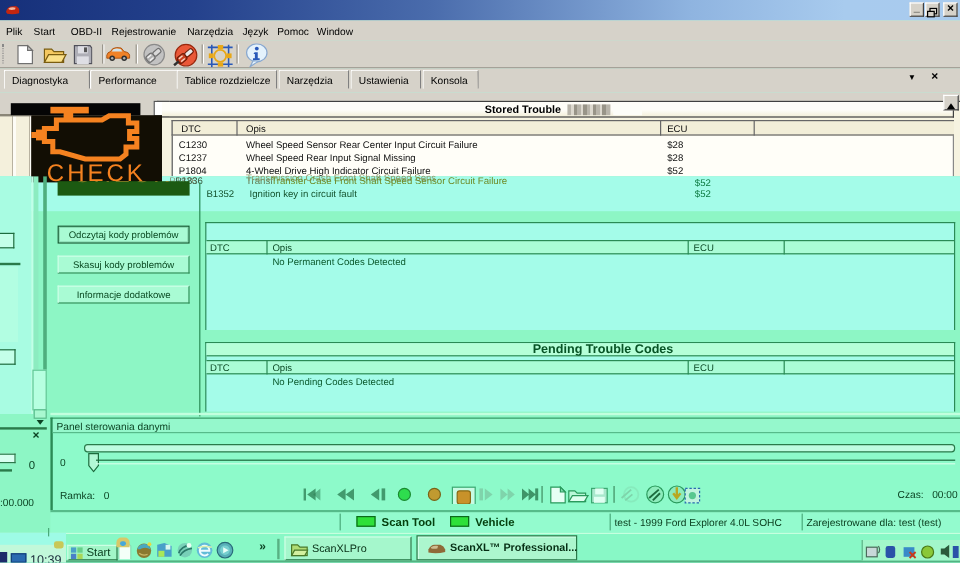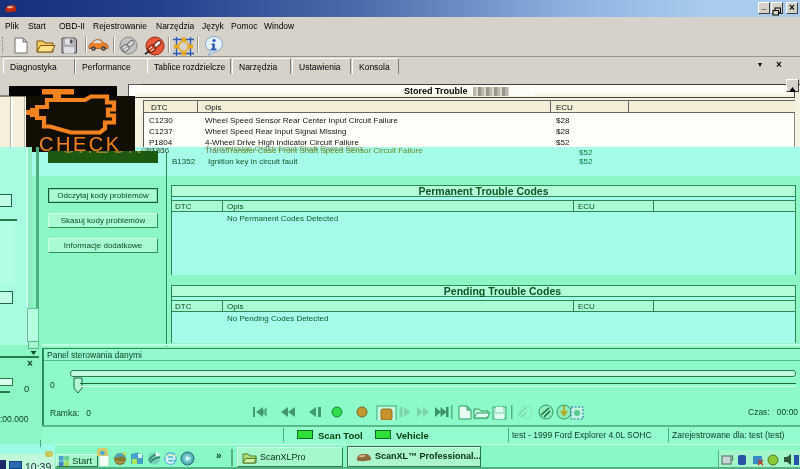--- a/index.html
+++ b/index.html
@@ -199,21 +199,20 @@
 <div class="a" style="left:0;top:391px;width:10px;height:2px;background:#2a7a4a"></div>
 <span class="a" style="left:0;top:414px;font-size:8.5px;color:#0c4424">:00.000</span>
 
 <div class="a" style="left:48px;top:188px;width:110px;height:15px;background:#a9fbd4;border:1px solid #145c32;box-shadow:inset 0 0 0 1px #8adcb2;font-size:8px;color:#0a4a22;text-align:center;line-height:14px">Odczytaj kody problemów</div>
 <div class="a" style="left:48px;top:238px;width:110px;height:15px;background:#a9fbd4;border:1px solid #2f9058;border-top-color:#ccffe6;border-left-color:#ccffe6;font-size:8px;color:#0a4a22;text-align:center;line-height:14px">Informacje dodatkowe</div>
 <div class="a" style="left:48px;top:213px;width:110px;height:15px;background:#a9fbd4;border:1px solid #2f9058;border-top-color:#ccffe6;border-left-color:#ccffe6;font-size:8px;color:#0a4a22;text-align:center;line-height:14px">Skasuj kody problemów</div>
 
 <div class="a" style="left:166px;top:152px;width:1px;height:195px;background:#2a8a55"></div>
 
 <div class="a" style="left:171px;top:185px;width:625px;height:90px;background:#a4fce9;border:1px solid #2a8a55;border-bottom:none"></div>
-<div class="a" style="left:172px;top:186px;width:623px;height:11px;background:#b5ffd8;border-bottom:1px solid #2a8a55;text-align:center;font-size:10.5px;font-weight:bold;color:#075426;line-height:11px">Permanent Trouble Codes</div>
 <div class="a" style="left:172px;top:200px;width:623px;height:12px;background:#aafcd6;border-top:1px solid #2a8a55;border-bottom:1px solid #2a8a55"></div>
 <div class="a" style="left:222px;top:200px;width:1px;height:12px;background:#2a8a55"></div>
 <div class="a" style="left:573px;top:200px;width:1px;height:12px;background:#2a8a55"></div>
 <div class="a" style="left:653px;top:200px;width:1px;height:12px;background:#2a8a55"></div>
 <span class="a" style="left:175px;top:202px;font-size:8px;color:#0c4a26">DTC</span>
 <span class="a" style="left:227px;top:202px;font-size:8px;color:#0c4a26">Opis</span>
 <span class="a" style="left:578px;top:202px;font-size:8px;color:#0c4a26">ECU</span>
 <span class="a" style="left:227px;top:214px;font-size:8px;color:#0c5a2e">No Permanent Codes Detected</span>
 
 <div class="a" style="left:171px;top:285px;width:625px;height:58px;background:#a4fce9;border:1px solid #2a8a55;border-bottom:none"></div>

